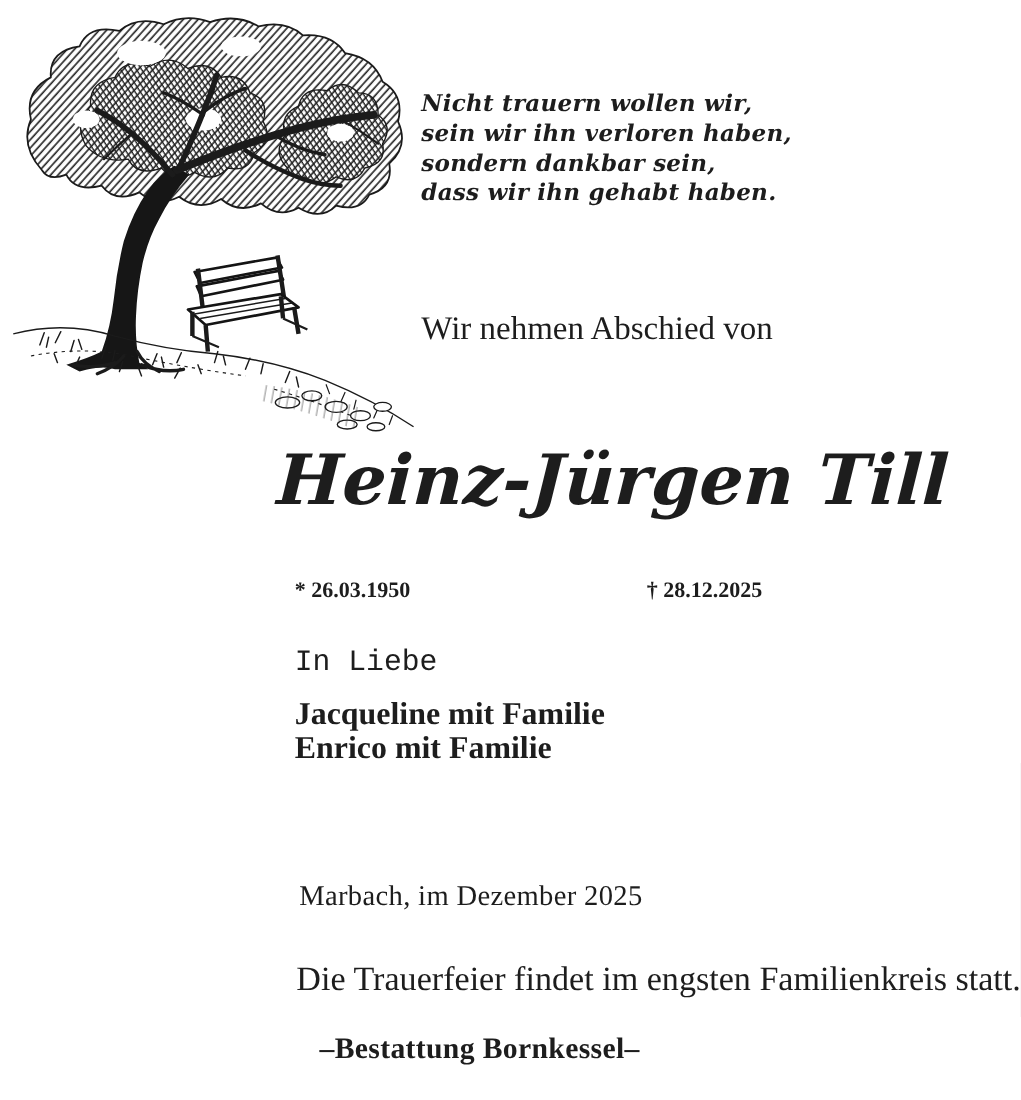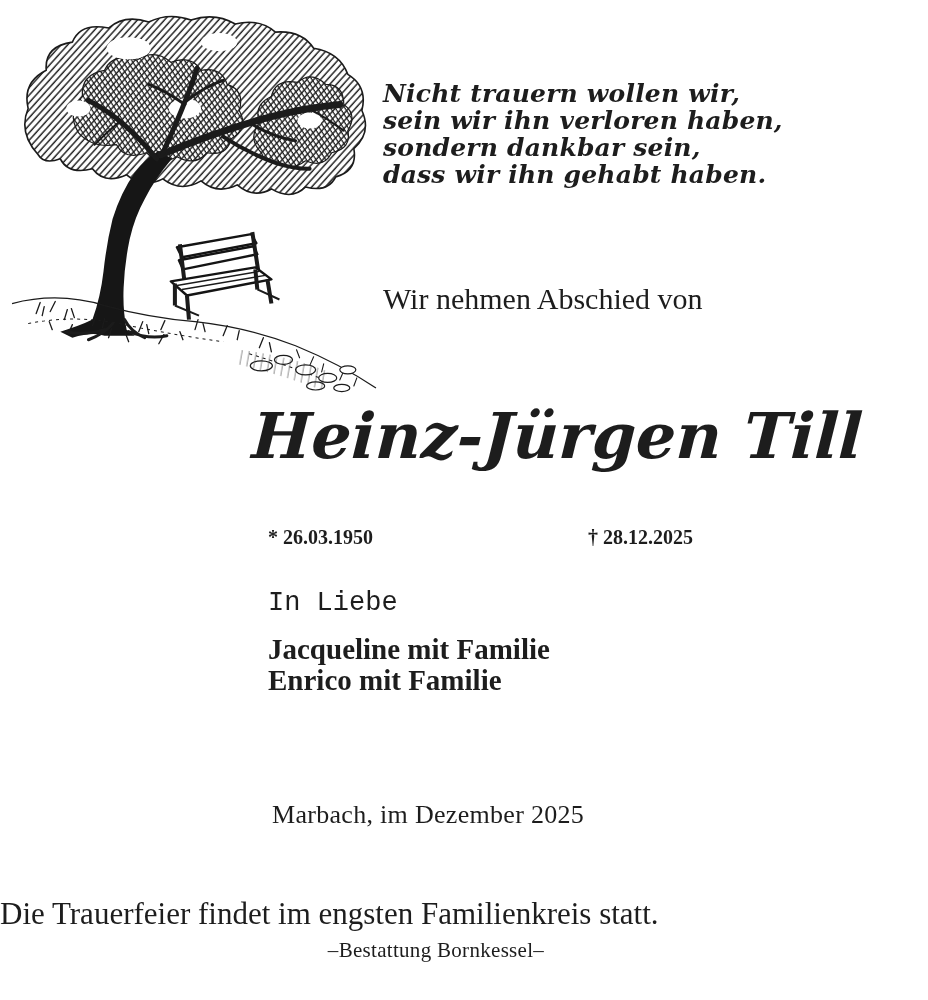--- a/index.html
+++ b/index.html
@@ -11,21 +11,21 @@
     color:#1d1d1d;
     font-family:"Liberation Serif","DejaVu Serif",serif;
     overflow:hidden;
   }
   .abs{position:absolute;}
   .illustration{left:8px;top:12px;width:372px;height:382px;}
   .poem{
     left:383px;top:80px;
     font-family:"DejaVu Serif",serif;
     font-style:italic;font-weight:600;
-    font-size:25px;line-height:27px;
+    font-size:21px;line-height:27px;
     letter-spacing:.2px;
   }
   .intro{
     left:383px;top:262px;
     font-size:30px;
     margin-top:20px;
   }
   .deceased-name{
     left:252px;top:402px;width:560px;
     margin:0;
@@ -34,22 +34,22 @@
     font-size:63px;line-height:1.1;
     white-space:nowrap;
     transform:skewX(-3deg);
   }
   .dates{left:0;top:526px;width:928px;height:40px;font-weight:700;font-size:20px;}
   .birth{position:absolute;left:268px;top:0;}
   .death{position:absolute;left:588px;top:0;}
   .salutation{left:268px;top:588px;font-size:27px;font-family:Liberation Mono, monospace;}
   .mourners{left:268px;top:634px;font-weight:700;font-size:29px;line-height:31px;}
   .place-date{left:272px;top:800px;font-size:26px;letter-spacing:.3px;}
-  .funeral-note{left:0;top:872px;width:928px;text-align:left;font-size:31px;margin-top:24px;}
-  .undertaker{left:0;top:938px;width:872px;text-align:center;font-size:21px;letter-spacing:.3px;}
+  .funeral-note{left:0;top:872px;width:928px;text-align:right;font-size:31px;}
+  .undertaker{left:0;top:938px;width:872px;text-align:center;font-size:27px;letter-spacing:.3px;font-weight:bold;}
   .ink{stroke:#1b1b1b;fill:none;}
 </style>
 </head>
 <body>
 
 <div class="page">
 
   <div class="abs illustration">
     <svg width="372" height="382" viewBox="0 0 370 380" xmlns="http://www.w3.org/2000/svg">
       <defs>

